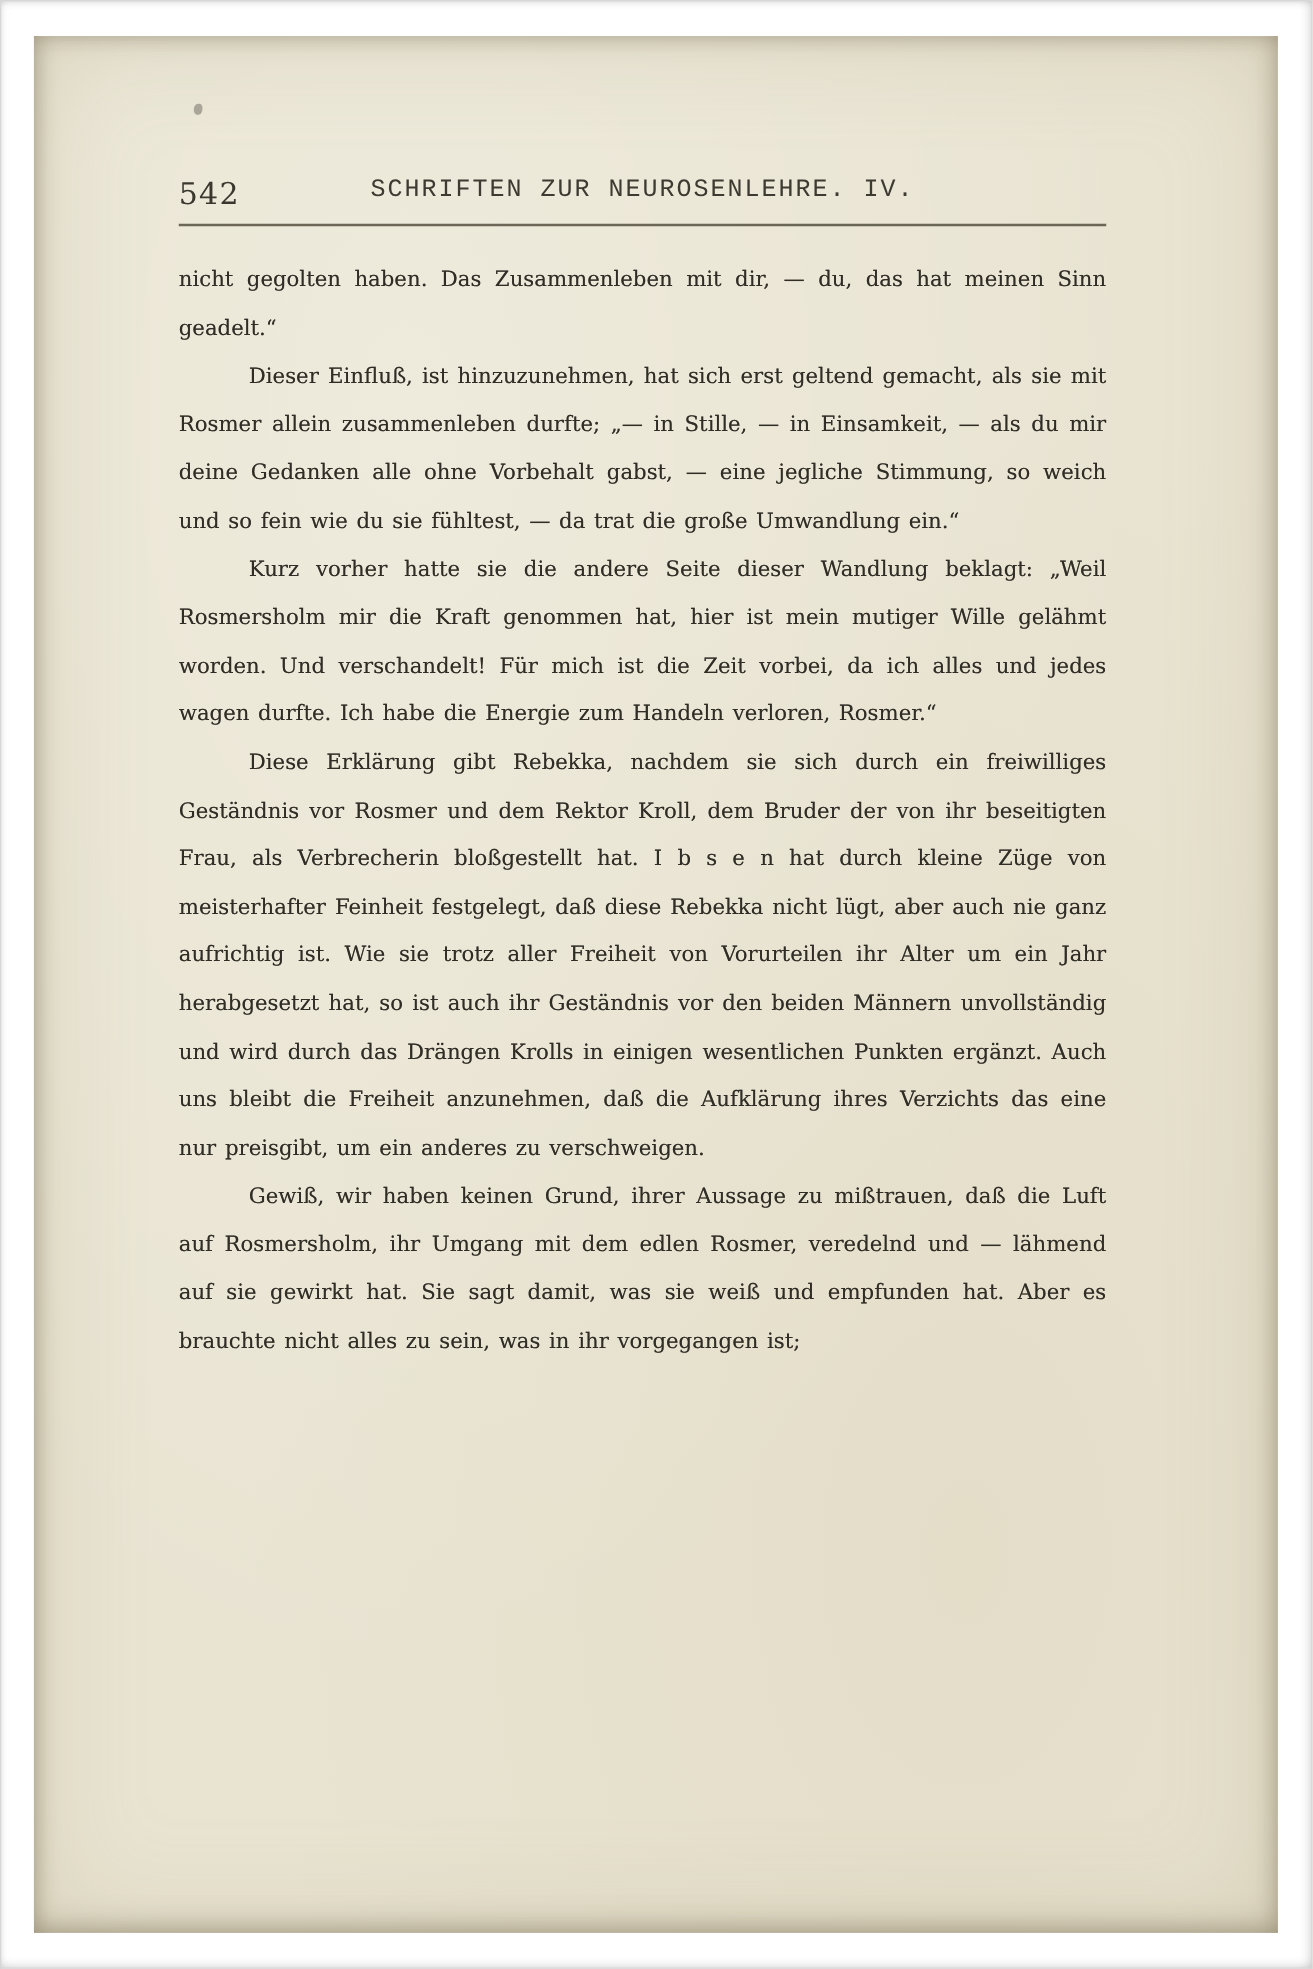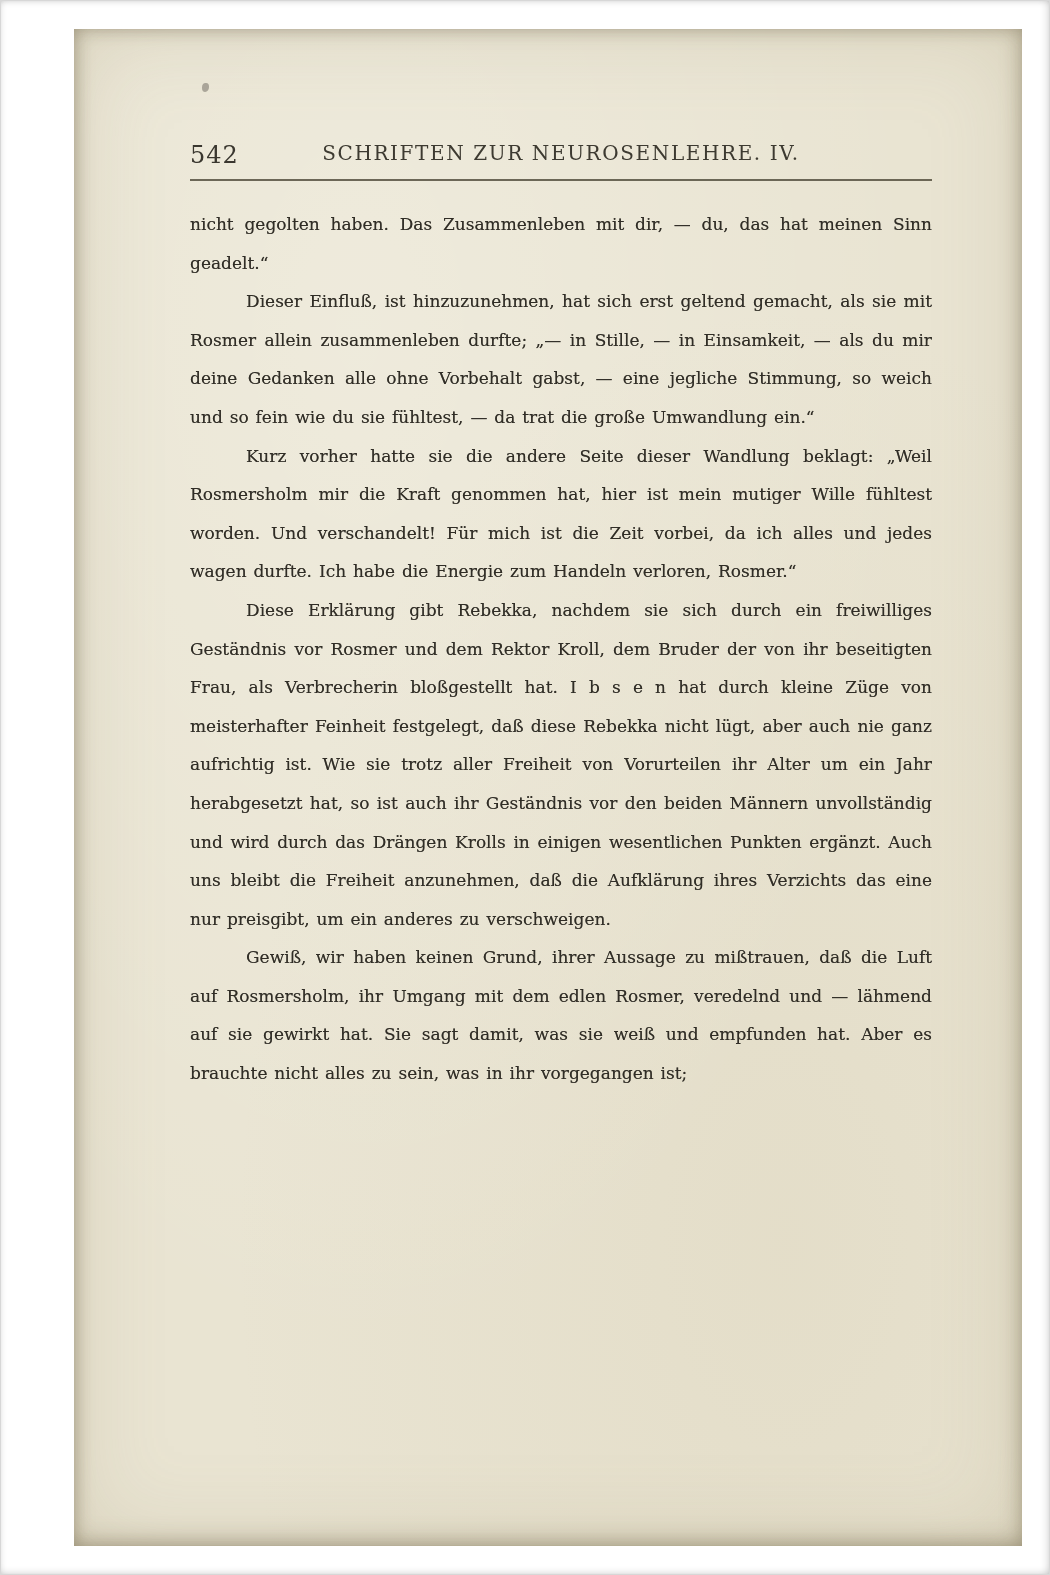--- a/index.html
+++ b/index.html
@@ -34,21 +34,20 @@
     background: #e9e4d2;
     background-image:
       radial-gradient(ellipse at 30% 20%, rgba(255,255,250,0.25), rgba(0,0,0,0) 60%),
       radial-gradient(ellipse at 75% 80%, rgba(190,175,135,0.12), rgba(0,0,0,0) 55%);
     box-shadow:
       inset 0 0 90px rgba(150,135,100,0.22),
       inset 9px 0 18px -7px rgba(115,105,80,0.38),
       inset -11px 0 20px -8px rgba(115,105,80,0.30),
       inset 0 -13px 22px -8px rgba(115,105,80,0.38),
       inset 0 10px 18px -8px rgba(115,105,80,0.25);
-    margin-left: 47px;
   }
 
   .speck {
     position: absolute;
     left: 128px;
     top: 54px;
     width: 7px;
     height: 9px;
     background: #9a958a;
     border-radius: 50% 40% 55% 45%;
@@ -77,20 +76,21 @@
   }
 
   .running-title {
     position: absolute;
     left: 0;
     right: 0;
     text-align: center;
     font-size: 20px;
     letter-spacing: 1.6px;
     color: #3d3a31;
+    font-family: Liberation Mono, monospace;
   }
 
   .header-rule {
     margin-top: 6px;
     height: 2px;
     background: #55503f;
     opacity: 0.85;
   }
 
   .body-text {
@@ -125,20 +125,20 @@
       <div class="page-header">
         <span class="page-number">542</span>
         <span class="running-title">SCHRIFTEN ZUR NEUROSENLEHRE. IV.</span>
       </div>
 
       <div class="header-rule"></div>
 
       <div class="body-text">
         <p class="noindent">nicht gegolten haben. Das Zusammenleben mit dir, — du, das hat meinen Sinn geadelt.“</p>
         <p>Dieser Einfluß, ist hinzuzunehmen, hat sich erst geltend gemacht, als sie mit Rosmer allein zusammenleben durfte; „— in Stille, — in Einsamkeit, — als du mir deine Gedanken alle ohne Vorbehalt gabst, — eine jegliche Stimmung, so weich und so fein wie du sie fühltest, — da trat die große Umwandlung ein.“</p>
-        <p>Kurz vorher hatte sie die andere Seite dieser Wandlung beklagt: „Weil Rosmersholm mir die Kraft genommen hat, hier ist mein mutiger Wille fühltest worden. Und verschandelt! Für mich ist die Zeit vorbei, da ich alles und jedes wagen durfte. Ich habe die Energie zum Handeln verloren, Rosmer.“</p>
+        <p>Kurz vorher hatte sie die andere Seite dieser Wandlung beklagt: „Weil Rosmersholm mir die Kraft genommen hat, hier ist mein mutiger Wille gelähmt worden. Und verschandelt! Für mich ist die Zeit vorbei, da ich alles und jedes wagen durfte. Ich habe die Energie zum Handeln verloren, Rosmer.“</p>
         <p>Diese Erklärung gibt Rebekka, nachdem sie sich durch ein freiwilliges Geständnis vor Rosmer und dem Rektor Kroll, dem Bruder der von ihr beseitigten Frau, als Verbrecherin bloßgestellt hat. I b s e n hat durch kleine Züge von meisterhafter Feinheit festgelegt, daß diese Rebekka nicht lügt, aber auch nie ganz aufrichtig ist. Wie sie trotz aller Freiheit von Vorurteilen ihr Alter um ein Jahr herabgesetzt hat, so ist auch ihr Geständnis vor den beiden Männern unvollständig und wird durch das Drängen Krolls in einigen wesentlichen Punkten ergänzt. Auch uns bleibt die Freiheit anzunehmen, daß die Aufklärung ihres Verzichts das eine nur preisgibt, um ein anderes zu verschweigen.</p>
         <p>Gewiß, wir haben keinen Grund, ihrer Aussage zu mißtrauen, daß die Luft auf Rosmersholm, ihr Umgang mit dem edlen Rosmer, veredelnd und — lähmend auf sie gewirkt hat. Sie sagt damit, was sie weiß und empfunden hat. Aber es brauchte nicht alles zu sein, was in ihr vorgegangen ist;</p>
       </div>
 
     </div>
   </div>
 </div>
 
 </body></html>

